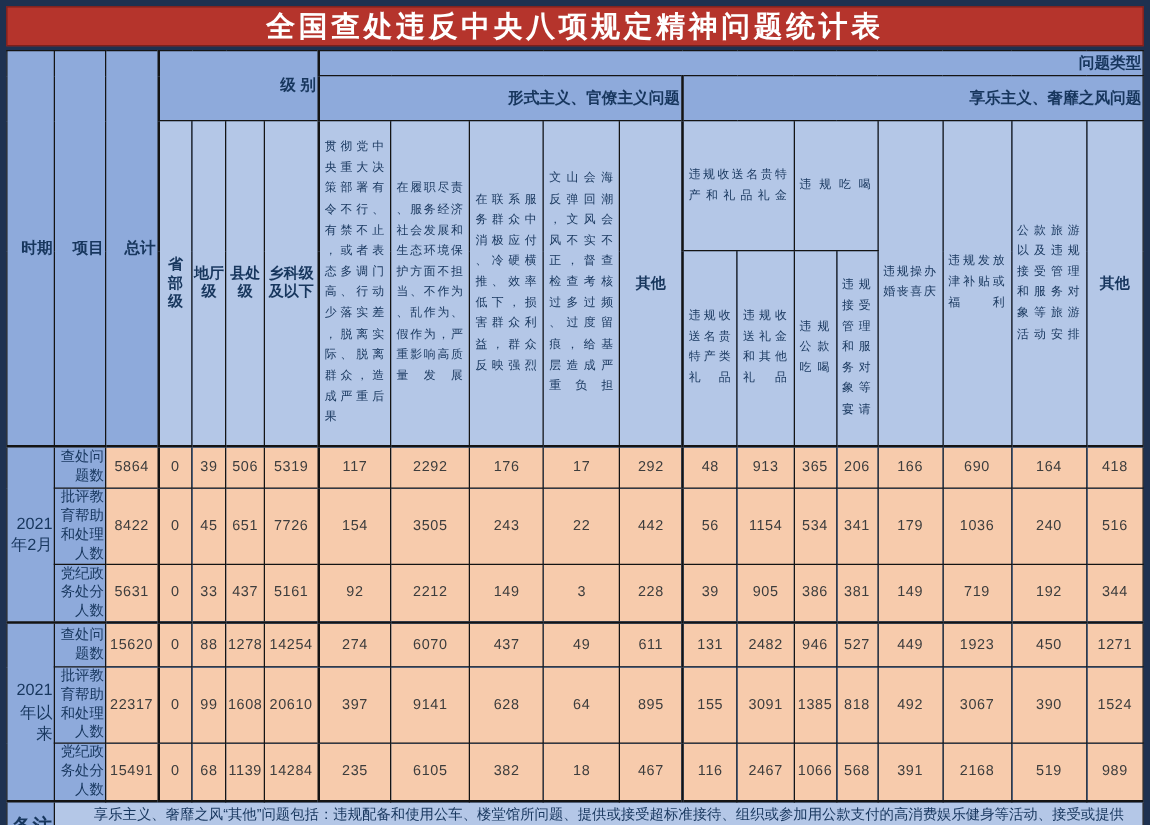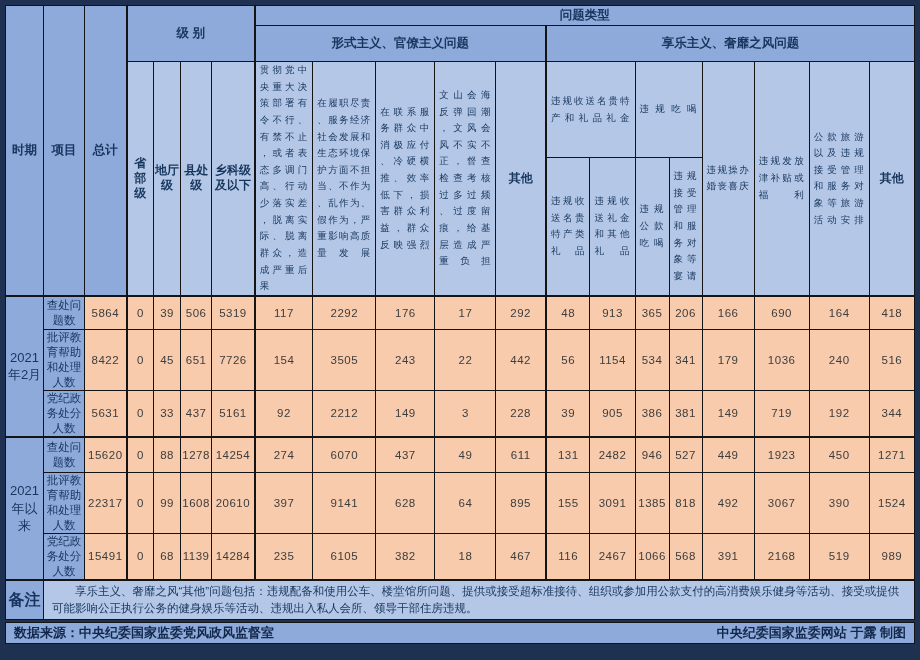--- a/index.html
+++ b/index.html
@@ -23,29 +23,29 @@
   }
   td,th{
     border:1px solid #141414;
     padding:0 1px;
     text-align:center;vertical-align:middle;
     color:#17365D;
     overflow:hidden;
     word-break:break-all;line-break:anywhere;
     font-weight:normal;
   }
-  .hblue{background:#8EAADB;}
+  .hblue{background:#8EAADB;text-align:right;}
   .lblue{background:#B4C7E7;}
   .peach{background:#F7CBAC;}
   .sec{font-size:12.5px;font-weight:bold;}
   .lvl{font-size:12px;font-weight:bold;line-height:1.25;}
   .vdesc{
     font-size:9.5px;line-height:1.75;letter-spacing:1px;
     text-align:justify;text-align-last:justify;
-    padding:0 4px;color:#17365D;
+    padding:13px 4px;color:#17365D;
   }
   .num{font-size:11.5px;color:#3d3d3d;letter-spacing:0.5px;}
   .rowlab{font-size:11.5px;line-height:1.3;}
   .period{font-size:13px;line-height:1.35;}
   .bl2{border-left:2px solid #141414;}
   .bt2{border-top:2px solid #141414;}
   tr.rA{height:20px;} tr.rB{height:36px;} tr.rC{height:96px;} tr.rD{height:138px;}
   tr.d1{height:34px;} tr.d2{height:58px;} tr.d3{height:44px;}
   tr.d4{height:36px;} tr.d5{height:60px;} tr.d6{height:44px;}
   tr.note-row{height:40px;}
@@ -60,20 +60,21 @@
     display:flex;align-items:center;justify-content:space-between;
     color:#12284a;font-size:13px;font-weight:bold;
     padding:0 8px;box-sizing:border-box;width:910px;
   }
 </style>
 </head>
 <body>
 
 <div class="frame">
 
+  <div class="title-bar">全国查处违反中央八项规定精神问题统计表</div>
 
   <table>
     <colgroup>
       <col style="width:38px">
         <col style="width:41px">
         <col style="width:42px">
       <col style="width:27px">
         <col style="width:27px">
         <col style="width:31px">
         <col style="width:43px">

